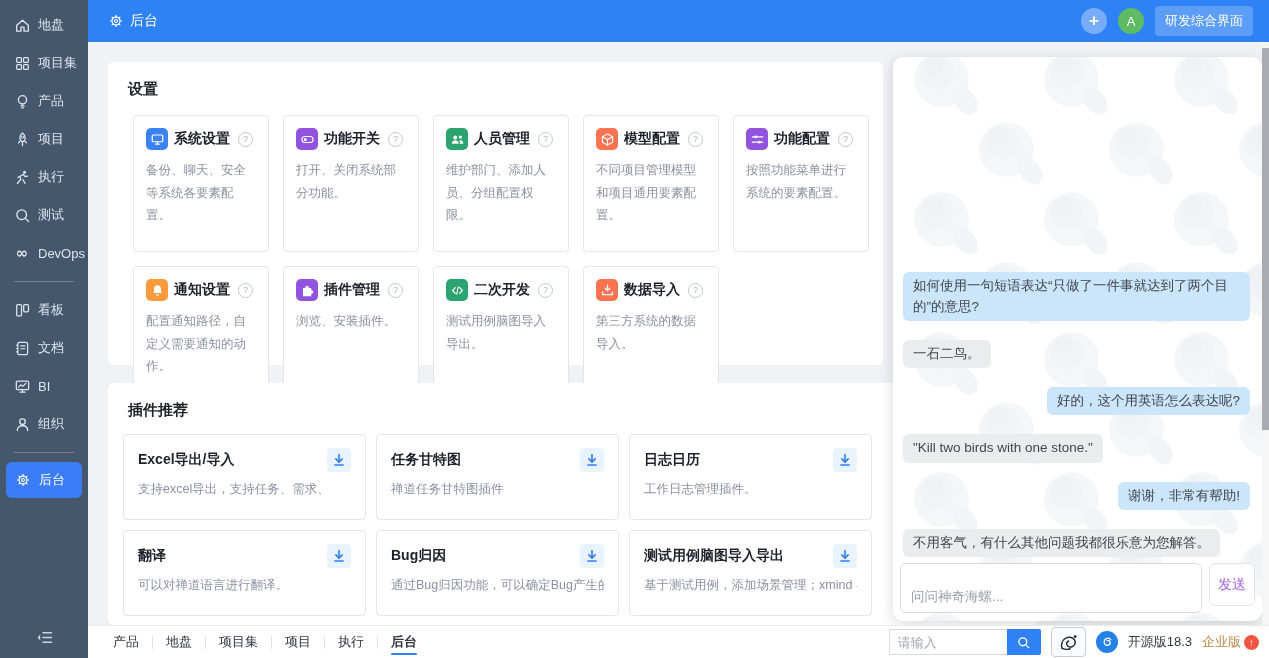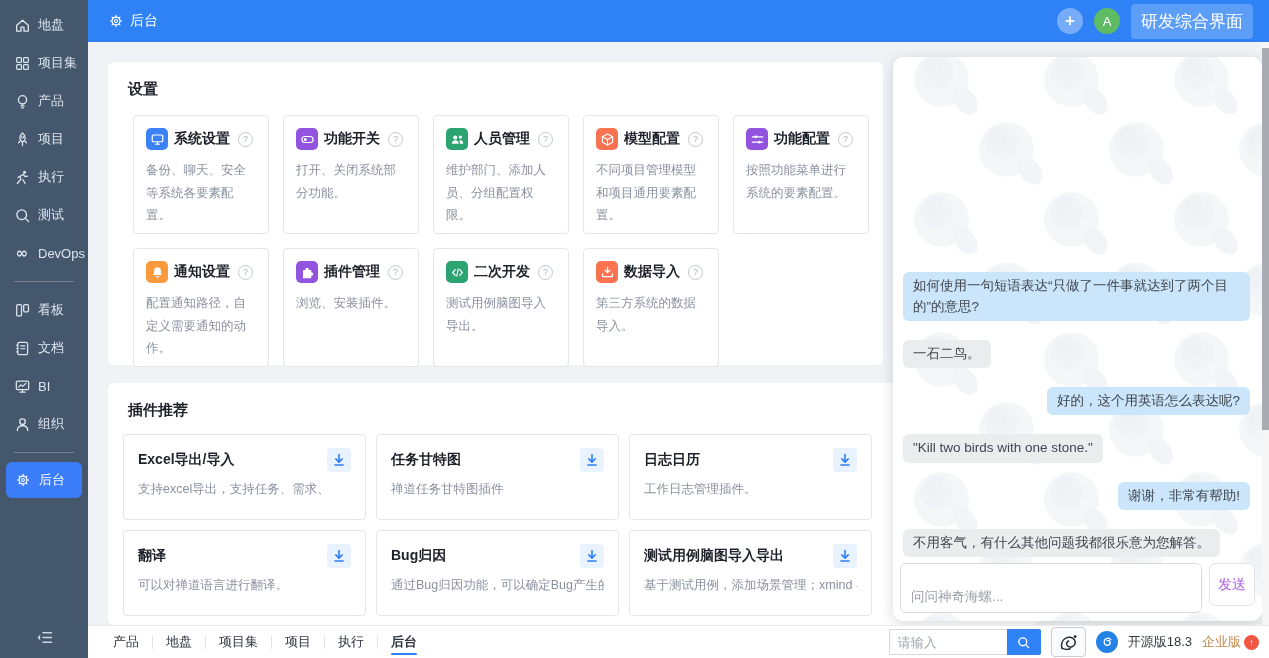--- a/index.html
+++ b/index.html
@@ -20,32 +20,32 @@
   .side-item.active .icon{color:#fff;}
   .side-divider{height:1px;background:rgba(255,255,255,.25);margin:9px 14px;}
   .side-collapse{height:42px;display:flex;align-items:center;justify-content:center;color:#cbd5e1;cursor:pointer;}
 
   
   .topbar{position:absolute;left:88px;top:0;right:0;height:42px;background:#2F82F5;display:flex;align-items:center;color:#fff;z-index:15;padding:0 16px 0 20px;box-sizing:border-box;}
   .topbar-title{display:flex;gap:6px;align-items:center;font-size:14px;}
   .topbar-right{margin-left:auto;display:flex;align-items:center;gap:11px;}
   .plus-btn{width:26px;height:26px;border-radius:50%;background:rgba(255,255,255,.35);display:flex;align-items:center;justify-content:center;font-size:17px;font-weight:bold;cursor:pointer;}
   .avatar{width:26px;height:26px;border-radius:50%;background:#5FBB63;display:flex;align-items:center;justify-content:center;font-size:13px;cursor:pointer;}
-  .workspace-btn{background:rgba(255,255,255,.22);border:none;color:#fff;border-radius:4px;padding:6px 10px;font-size:17px;cursor:pointer;font-family:inherit;text-align:center;}
+  .workspace-btn{background:rgba(255,255,255,.22);border:none;color:#fff;border-radius:4px;padding:6px 10px;font-size:13px;cursor:pointer;font-family:inherit;text-align:center;}
 
   
   .panel{position:absolute;background:#fff;border-radius:6px;z-index:5;}
   #settings-panel{left:108px;top:62px;width:775px;height:303px;}
   #plugins-panel{left:108px;top:383px;width:930px;height:242px;overflow:hidden;}
   .panel-title{font-size:15px;font-weight:bold;color:#1d2329;padding:18px 20px 0 20px;}
   .more-link{position:absolute;right:18px;top:18px;font-size:13px;color:#8a919f;cursor:pointer;display:flex;align-items:center;gap:2px;}
   .more-arrow{font-size:10px;}
 
   .cards-grid{display:flex;flex-wrap:wrap;gap:14px;padding:16px 14px 0 25px;}
-  .set-card{width:136px;height:119px;border:1px solid #e5e6eb;border-radius:4px;padding:12px;box-sizing:border-box;background:#fff;cursor:pointer;}
+  .set-card{width:136px;height:137px;border:1px solid #e5e6eb;border-radius:4px;padding:12px;box-sizing:border-box;background:#fff;cursor:pointer;}
   .set-card-head{display:flex;align-items:center;gap:6px;}
   .set-icon{width:22px;height:22px;border-radius:5px;display:flex;align-items:center;justify-content:center;flex:none;}
   .set-title{font-size:14px;font-weight:bold;color:#1d2129;white-space:nowrap;}
   .help{width:13px;height:13px;border:1px solid #c2c7cf;border-radius:50%;color:#aeb4bd;font-size:9px;display:flex;align-items:center;justify-content:center;margin-left:2px;flex:none;cursor:pointer;}
   .set-desc{margin-top:9px;font-size:12.5px;color:#8a919f;line-height:1.8;}
 
   .plug-grid{display:flex;flex-wrap:wrap;gap:10px;padding:14px 10px 0 15px;}
   .plug-card{width:243px;height:86px;border:1px solid #e5e6eb;border-radius:4px;padding:13px 14px;box-sizing:border-box;background:#fff;cursor:pointer;}
   .plug-head{display:flex;align-items:center;justify-content:space-between;}
   .plug-title{font-size:14px;font-weight:bold;color:#1d2129;white-space:nowrap;overflow:hidden;}

